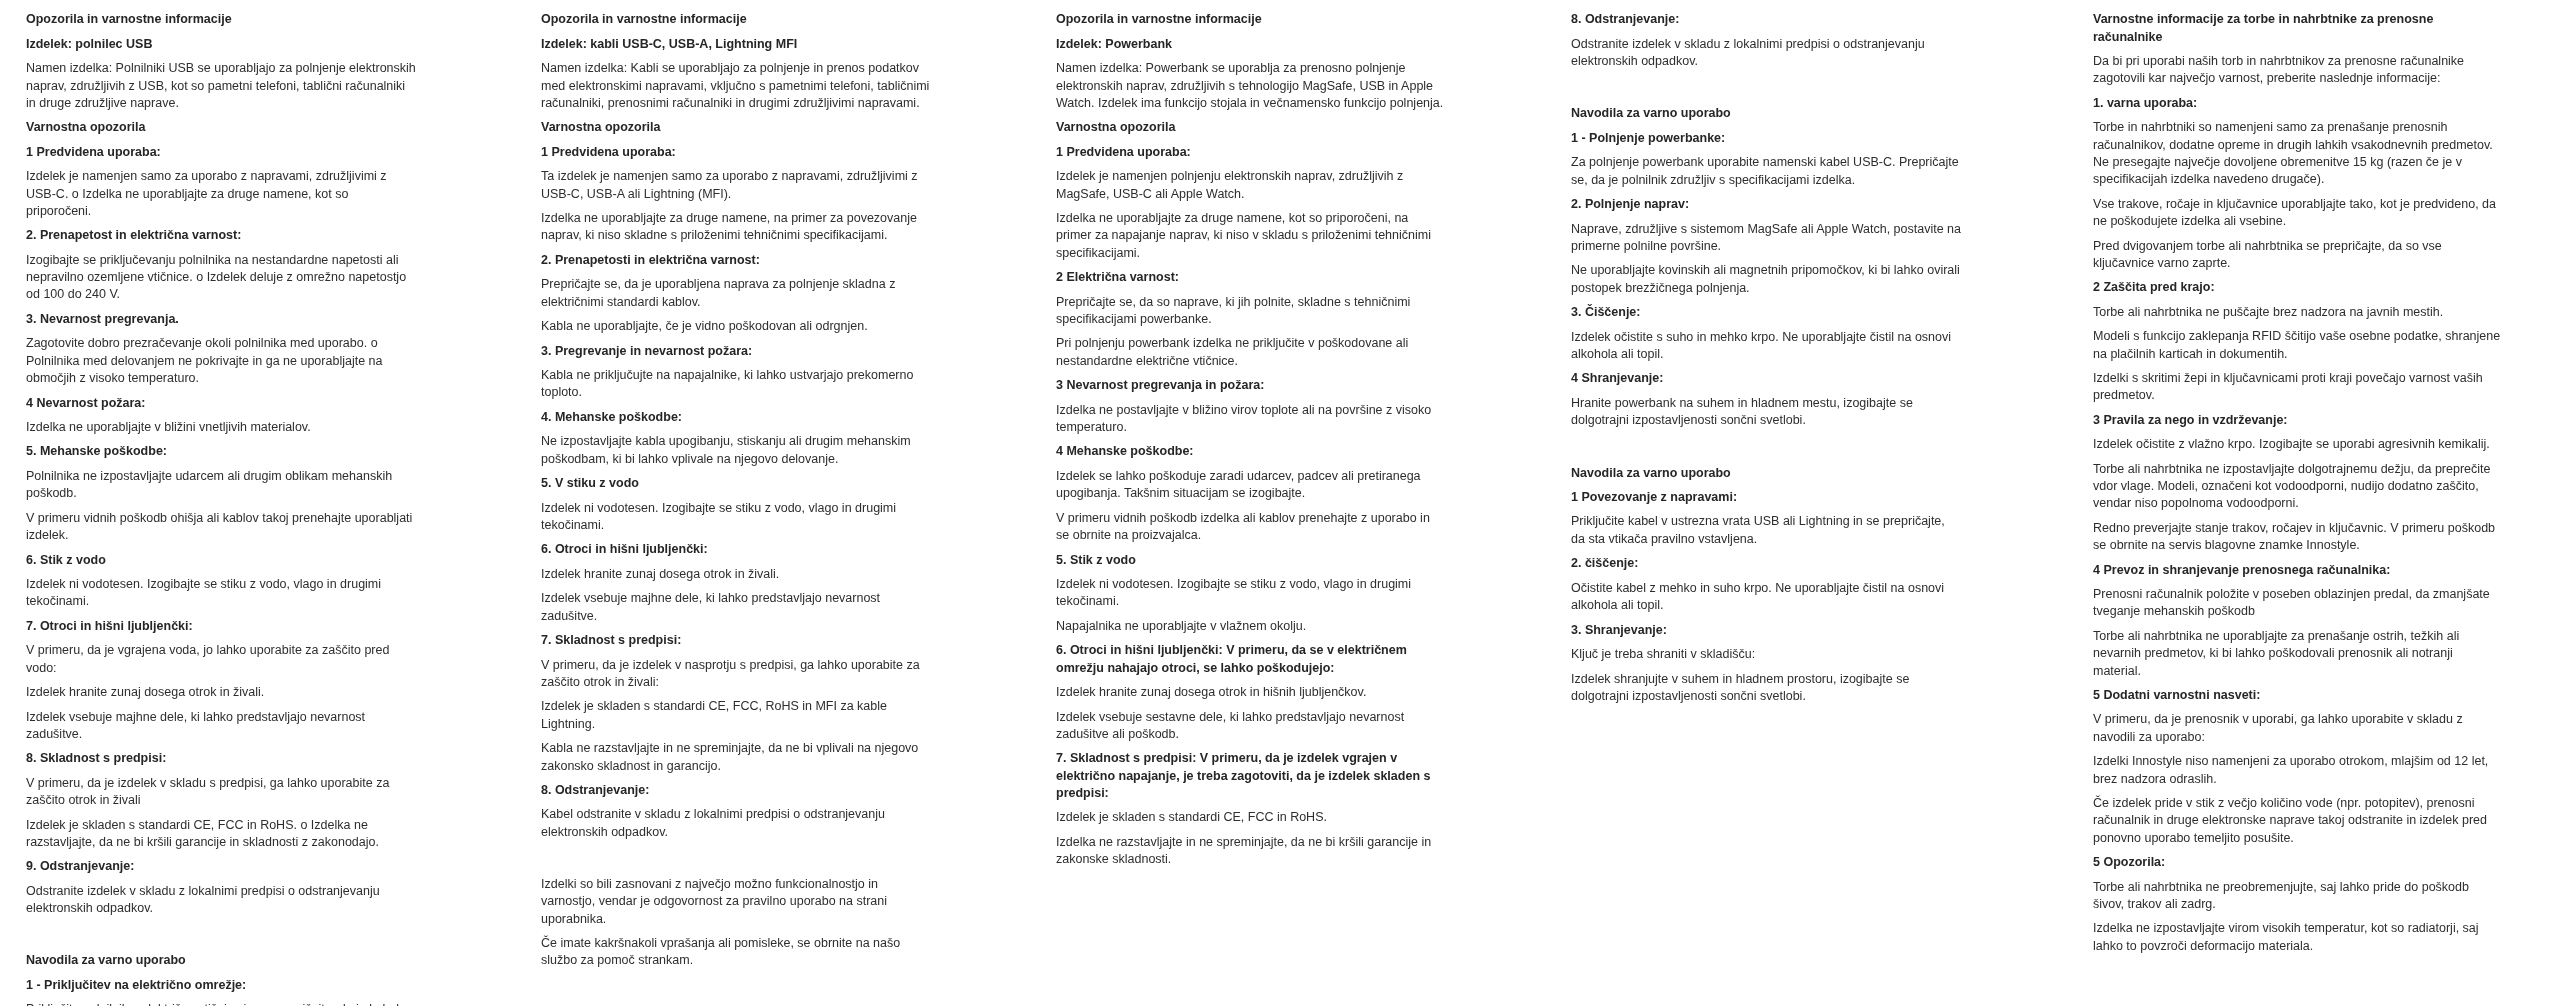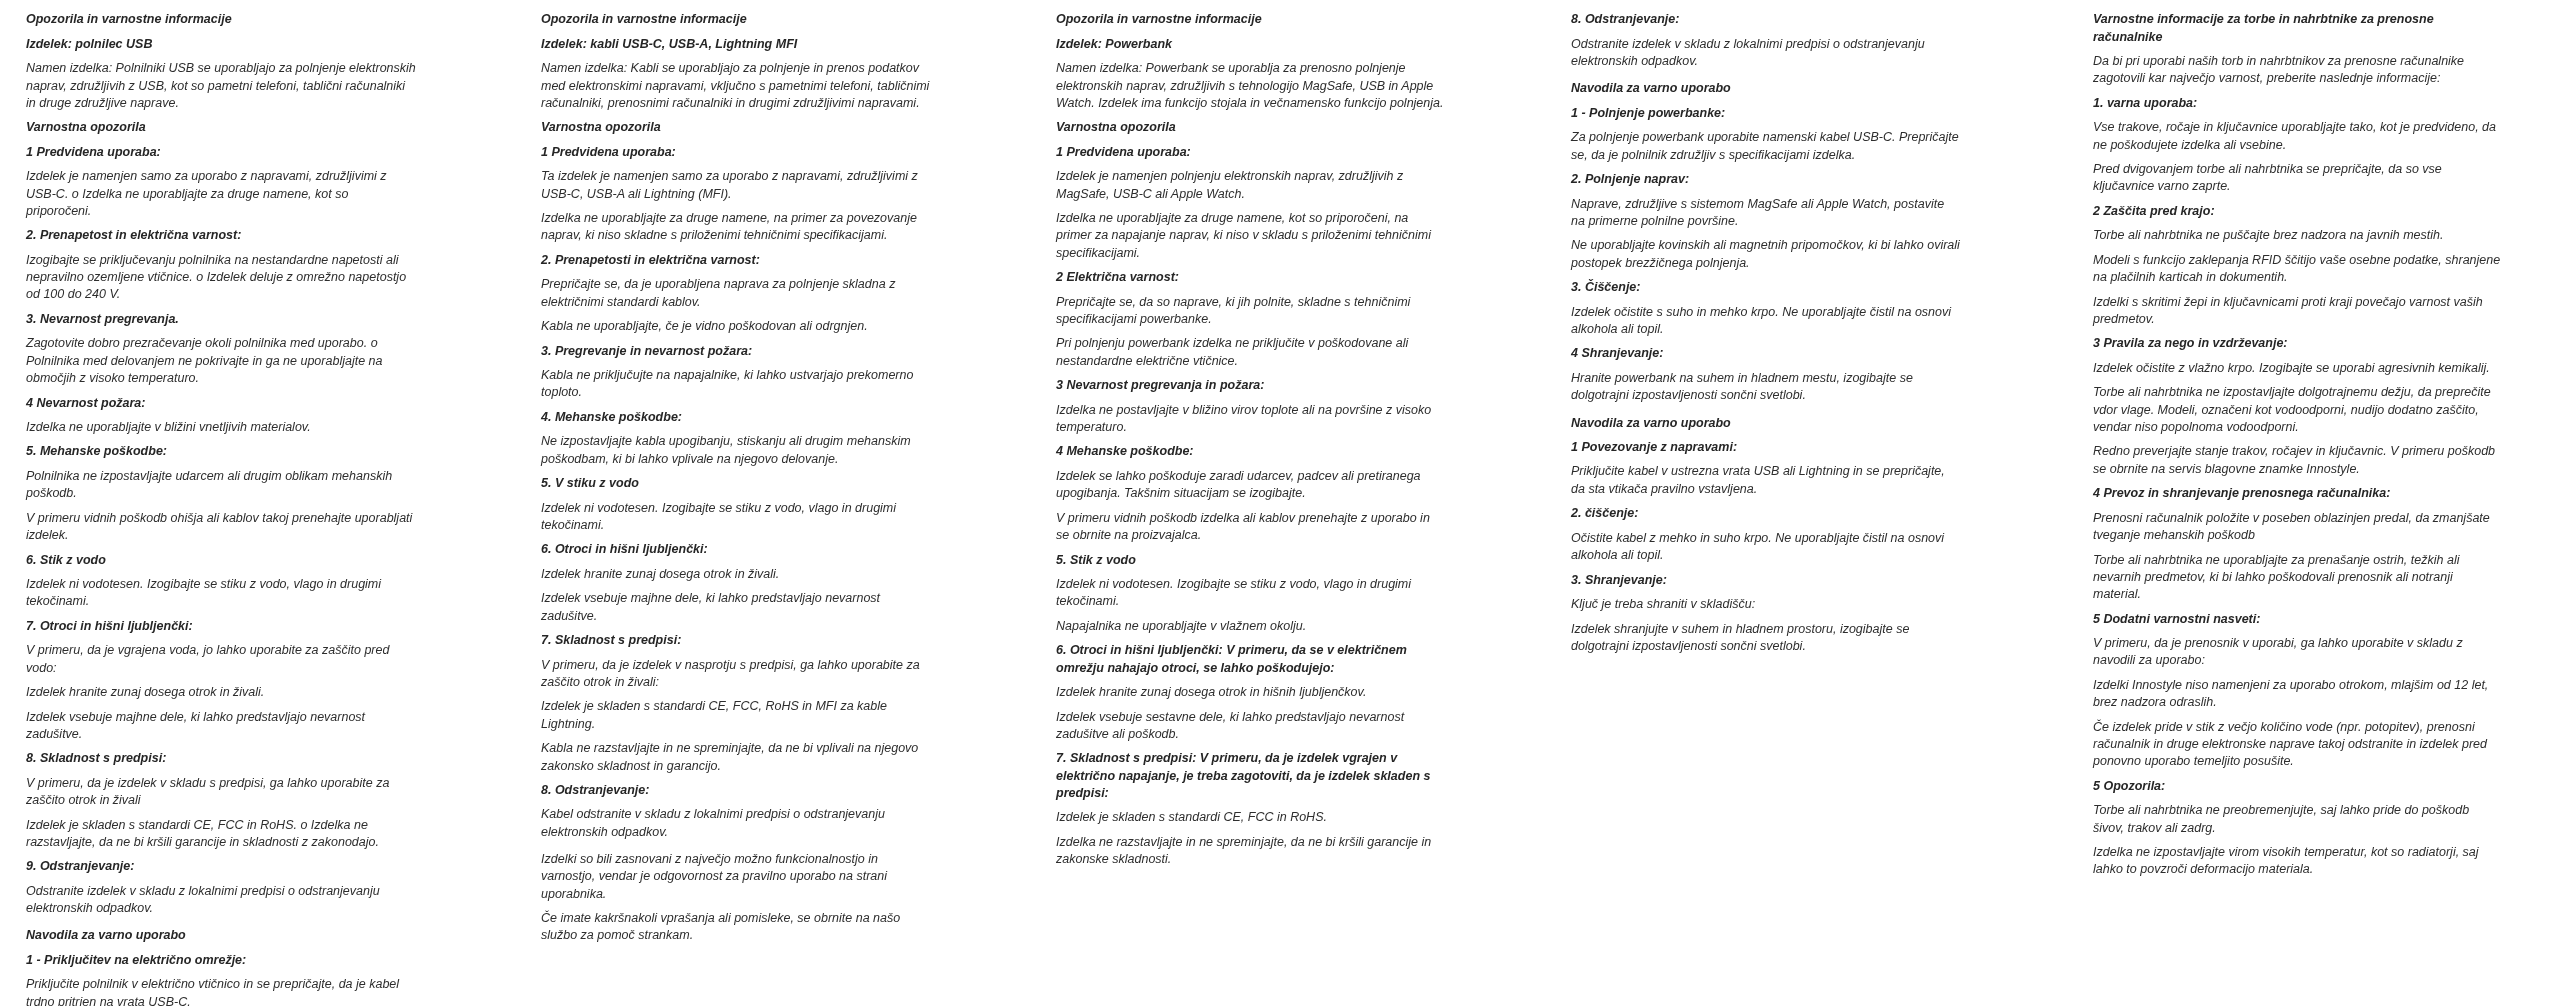--- a/index.html
+++ b/index.html
@@ -8,40 +8,39 @@
     background: #ffffff;
   }
   .page {
     position: relative;
     width: 2576px;
     height: 1006px;
     background: #ffffff;
     font-family: "Liberation Sans", "DejaVu Sans", sans-serif;
     color: #2e2e2e;
     overflow: hidden;
-    font-style: italic;
   }
   .col {
     position: absolute;
     top: 11.3px;
     width: 390px;
   }
   .col-1 { left: 26px; }
   .col-2 { left: 541px; }
   .col-3 { left: 1056px; }
   .col-4 { left: 1571px; }
   .col-5 { left: 2093px; width: 409px; }
   .b {
     font-size: 12.5px;
     line-height: 17.3px;
     margin: 0 0 7.2px 0;
   }
   .h { font-weight: 700; color: #262626; }
   .p { font-weight: 400; }
-  .gap { margin-top: 10px; }
+  .gap { margin-top: 35px; }
 </style>
 </head>
 <body>
 
 <div class="page">
   <div id="columns-root">
       <section class="col col-1">
         <div class="b h">Opozorila in varnostne informacije</div>
         <div class="b h">Izdelek: polnilec USB</div>
         <div class="b p">Namen izdelka: Polnilniki USB se uporabljajo za polnjenje elektronskih naprav, združljivih z USB, kot so pametni telefoni, tablični računalniki in druge združljive naprave.</div>
@@ -146,20 +145,21 @@
         <div class="b h">2. čiščenje:</div>
         <div class="b p">Očistite kabel z mehko in suho krpo. Ne uporabljajte čistil na osnovi alkohola ali topil.</div>
         <div class="b h">3. Shranjevanje:</div>
         <div class="b p">Ključ je treba shraniti v skladišču:</div>
         <div class="b p">Izdelek shranjujte v suhem in hladnem prostoru, izogibajte se dolgotrajni izpostavljenosti sončni svetlobi.</div>
       </section>
       <section class="col col-5">
         <div class="b h">Varnostne informacije za torbe in nahrbtnike za prenosne računalnike</div>
         <div class="b p">Da bi pri uporabi naših torb in nahrbtnikov za prenosne računalnike zagotovili kar največjo varnost, preberite naslednje informacije:</div>
         <div class="b h">1. varna uporaba:</div>
+        <div class="b p">Torbe in nahrbtniki so namenjeni samo za prenašanje prenosnih računalnikov, dodatne opreme in drugih lahkih vsakodnevnih predmetov. Ne presegajte največje dovoljene obremenitve 15 kg (razen če je v specifikacijah izdelka navedeno drugače).</div>
         <div class="b p">Vse trakove, ročaje in ključavnice uporabljajte tako, kot je predvideno, da ne poškodujete izdelka ali vsebine.</div>
         <div class="b p">Pred dvigovanjem torbe ali nahrbtnika se prepričajte, da so vse ključavnice varno zaprte.</div>
         <div class="b h">2 Zaščita pred krajo:</div>
         <div class="b p">Torbe ali nahrbtnika ne puščajte brez nadzora na javnih mestih.</div>
         <div class="b p">Modeli s funkcijo zaklepanja RFID ščitijo vaše osebne podatke, shranjene na plačilnih karticah in dokumentih.</div>
         <div class="b p">Izdelki s skritimi žepi in ključavnicami proti kraji povečajo varnost vaših predmetov.</div>
         <div class="b h">3 Pravila za nego in vzdrževanje:</div>
         <div class="b p">Izdelek očistite z vlažno krpo. Izogibajte se uporabi agresivnih kemikalij.</div>
         <div class="b p">Torbe ali nahrbtnika ne izpostavljajte dolgotrajnemu dežju, da preprečite vdor vlage. Modeli, označeni kot vodoodporni, nudijo dodatno zaščito, vendar niso popolnoma vodoodporni.</div>
         <div class="b p">Redno preverjajte stanje trakov, ročajev in ključavnic. V primeru poškodb se obrnite na servis blagovne znamke Innostyle.</div>

